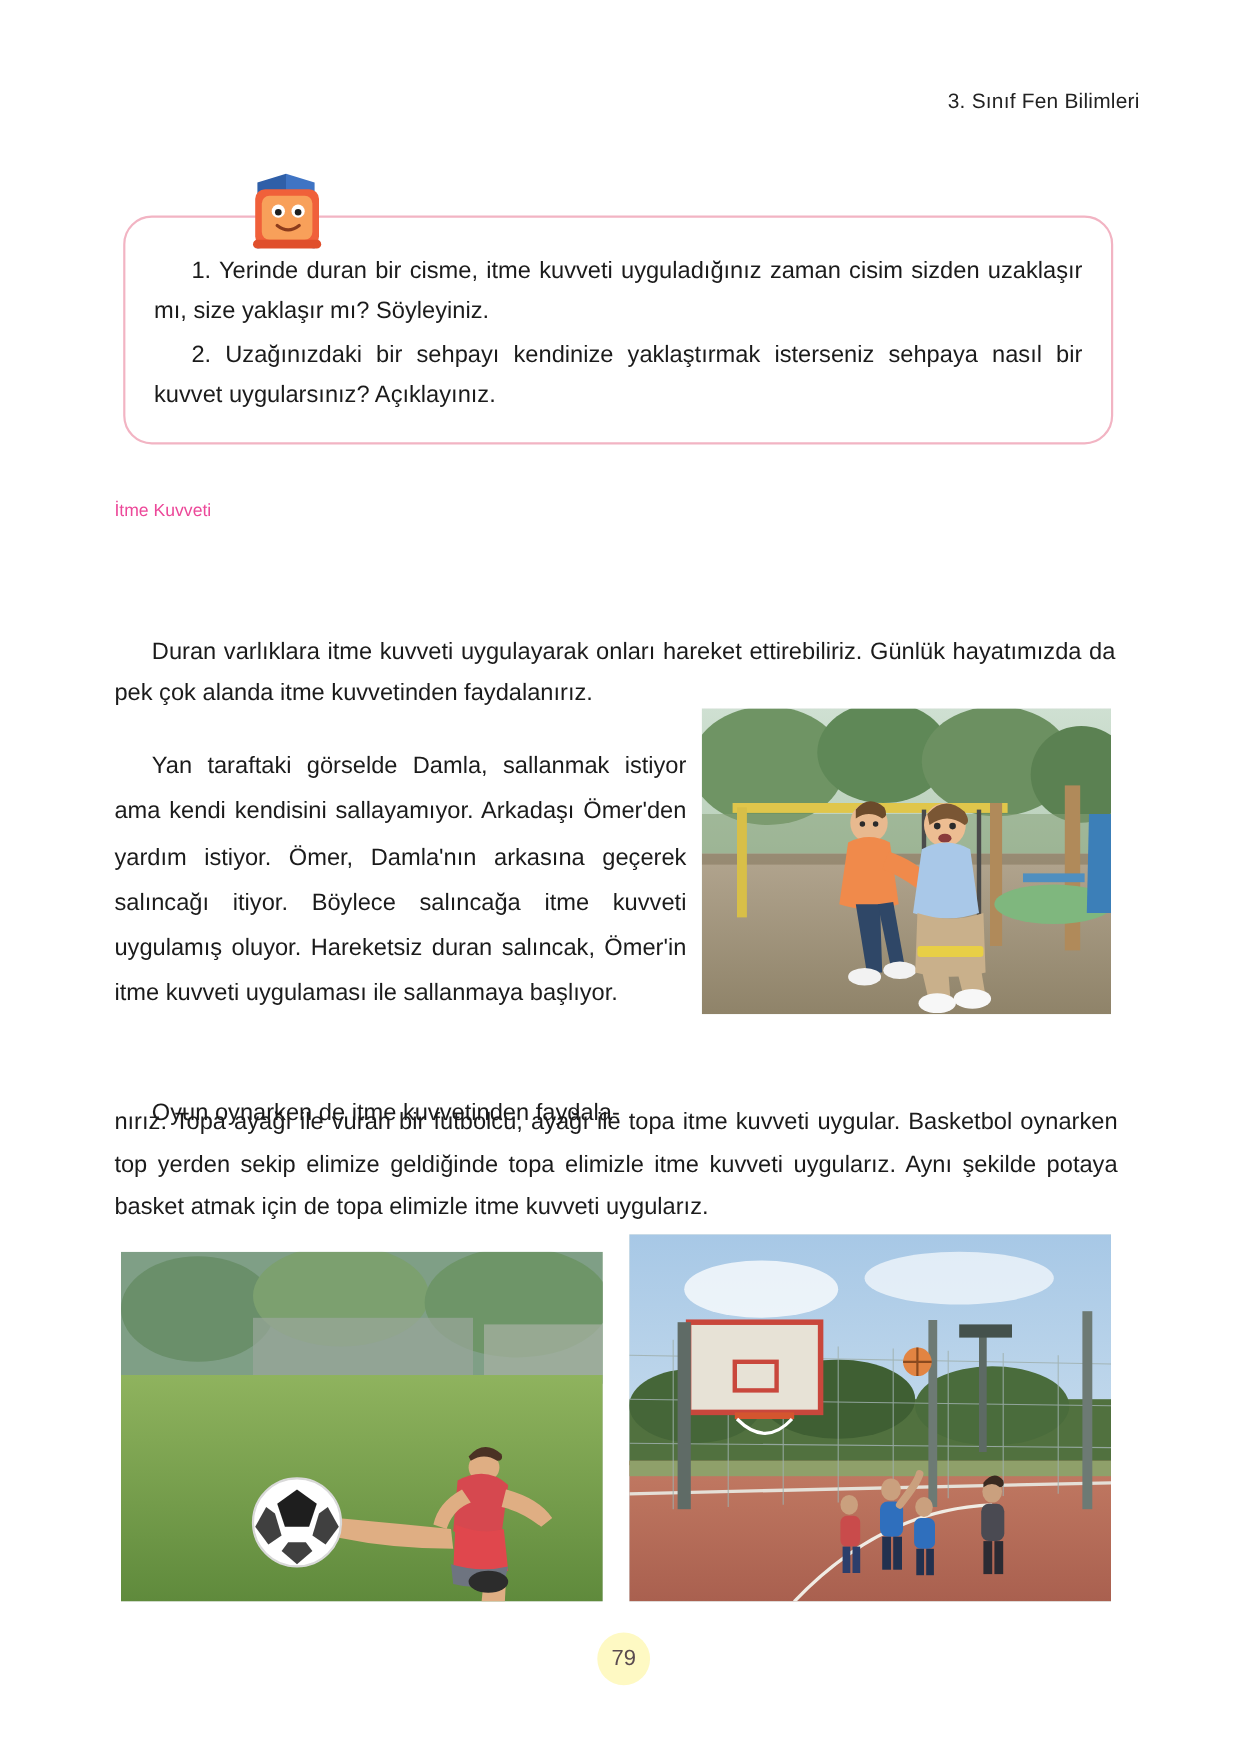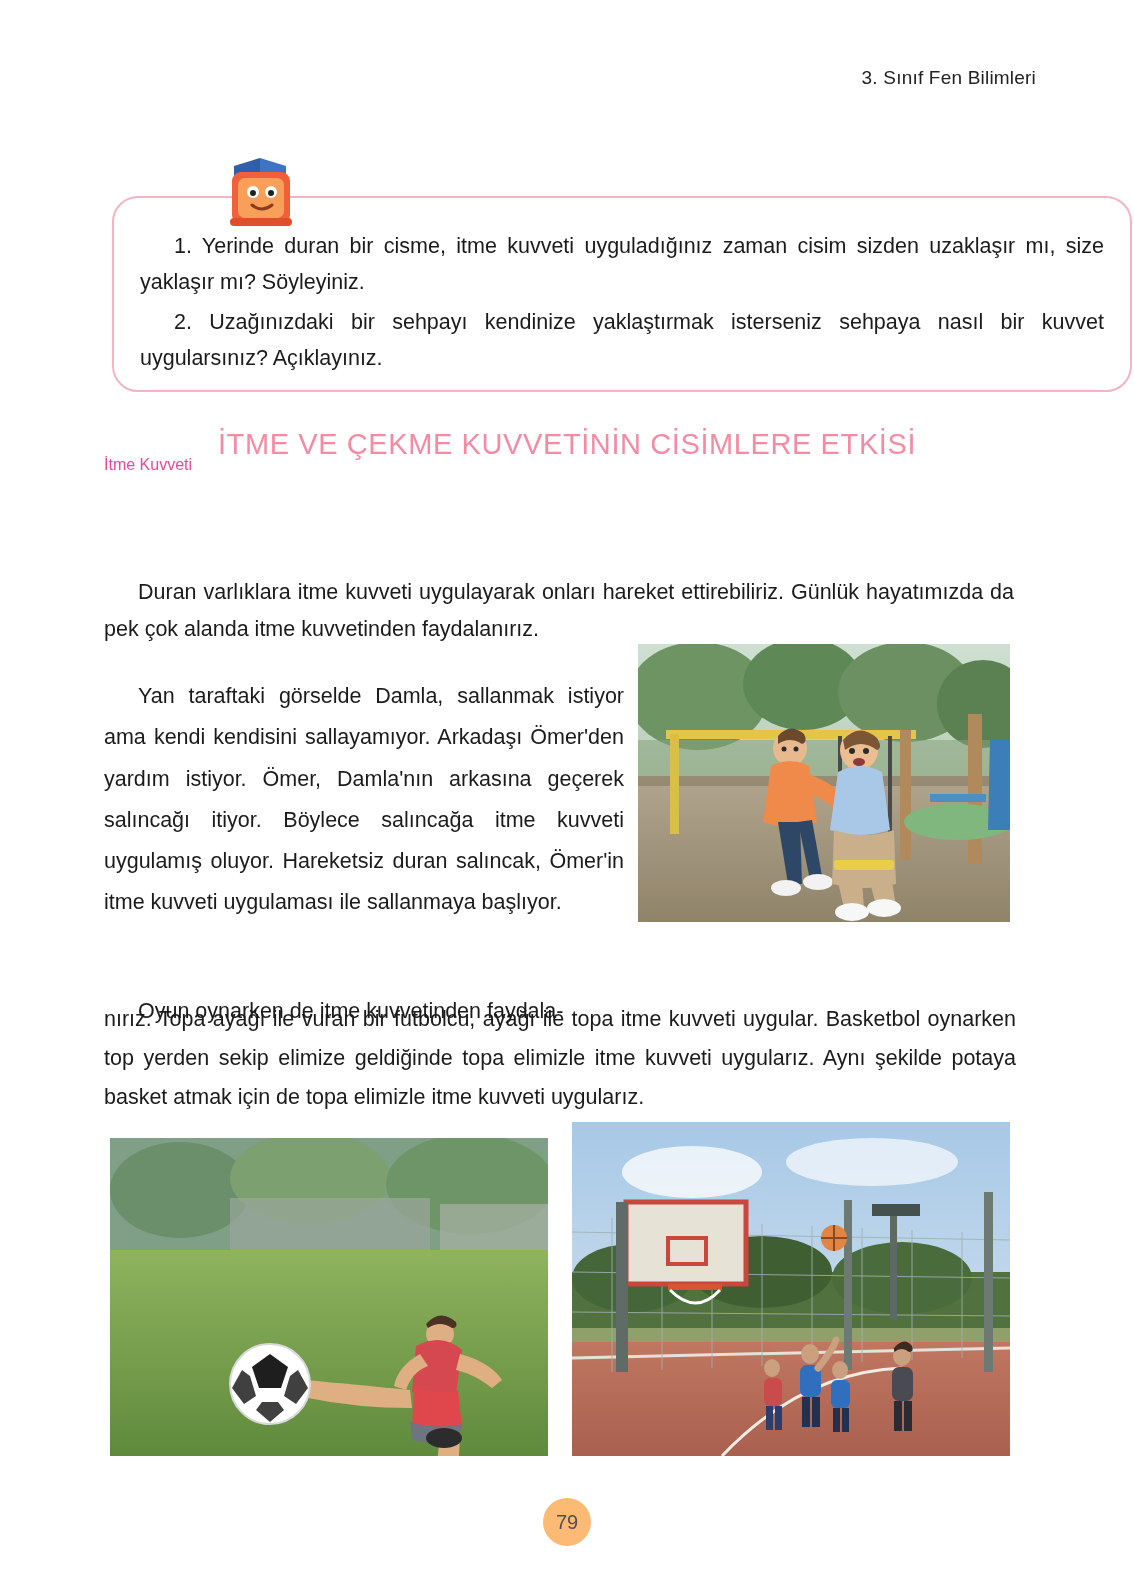--- a/index.html
+++ b/index.html
@@ -19,36 +19,36 @@
 
   .page {
     position: absolute;
     inset: 0;
     padding: 0;
   }
 
   
   .header {
     position: absolute;
-    top: 67px;
+    top: 82px;
     right: 98px;
     font-size: 19px;
     letter-spacing: 0.2px;
     color: #222;
   }
 
   
   .prepare-box {
     position: absolute;
     left: 112px;
     top: 196px;
-    width: 1020px;
+    width: 900px;
     border: 2px solid #f2b4c3;
     border-radius: 26px;
-    padding: 30px 26px 10px 26px;
+    padding: 30px 26px 22px 26px;
   }
   .prepare-banner {
     position: absolute;
     left: 218px;
     top: 172px;
     width: 470px;
     height: 55px;
     background: #f8b6c6;
     border-radius: 28px;
     display: flex;
@@ -155,25 +155,25 @@
     width: 438px;
     height: 334px;
   }
   .photo svg { display: block; width: 100%; height: 100%; }
 
   
   .page-number {
     position: absolute;
     left: 50%;
     transform: translateX(-50%);
-    bottom: 42px;
+    bottom: 56px;
     width: 48px;
     height: 48px;
     border-radius: 50%;
-    background: #fdba74;
+    background: #fef9c3;
     color: #5a4b50;
     font-size: 20px;
     display: flex;
     align-items: center;
     justify-content: center;
   }
 </style>
 </head>
 <body>
 
@@ -195,21 +195,20 @@
       <rect x="14" y="30" width="46" height="40" rx="7" fill="#f8a05a"></rect>
       <circle cx="29" cy="44" r="6" fill="#ffffff"></circle>
       <circle cx="47" cy="44" r="6" fill="#ffffff"></circle>
       <circle cx="29" cy="45" r="3" fill="#20201f"></circle>
       <circle cx="47" cy="45" r="3" fill="#20201f"></circle>
       <path d="M28 57 Q38 65 48 57" stroke="#8c3c1c" stroke-width="3" fill="none" stroke-linecap="round"></path>
       <rect x="6" y="70" width="62" height="8" rx="4" fill="#e04f2c"></rect>
     </svg>
   </div>
 
-  <div class="main-title">İTME VE ÇEKME KUVVETİNİN CİSİMLERE ETKİSİ</div>
   <div class="sub-title">İtme Kuvveti</div>
 
   <div class="para para-1 indent">Duran varlıklara itme kuvveti uygulayarak onları hareket ettirebiliriz. Günlük hayatımızda da pek çok alanda itme kuvvetinden faydalanırız.</div>
   <div class="para para-2 indent">Yan taraftaki görselde Damla, sallanmak istiyor ama kendi kendisini sallayamıyor. Arkadaşı Ömer'den yardım istiyor. Ömer, Damla'nın arkasına geçerek salıncağı itiyor. Böylece salıncağa itme kuvveti uygulamış oluyor. Hareketsiz duran salıncak, Ömer'in itme kuvveti uygulaması ile sallanmaya başlıyor.</div>
   <div class="para para-3 indent">Oyun oynarken de itme kuvvetinden faydala-</div>
   <div class="para para-4">nırız. Topa ayağı ile vuran bir futbolcu, ayağı ile topa itme kuvveti uygular. Basketbol oynarken top yerden sekip elimize geldiğinde topa elimizle itme kuvveti uygularız. Aynı şekilde potaya basket atmak için de topa elimizle itme kuvveti uygularız.</div>
 
   <div class="photo photo-swing">
     <svg viewBox="0 0 372 278" xmlns="http://www.w3.org/2000/svg">
       <defs>

